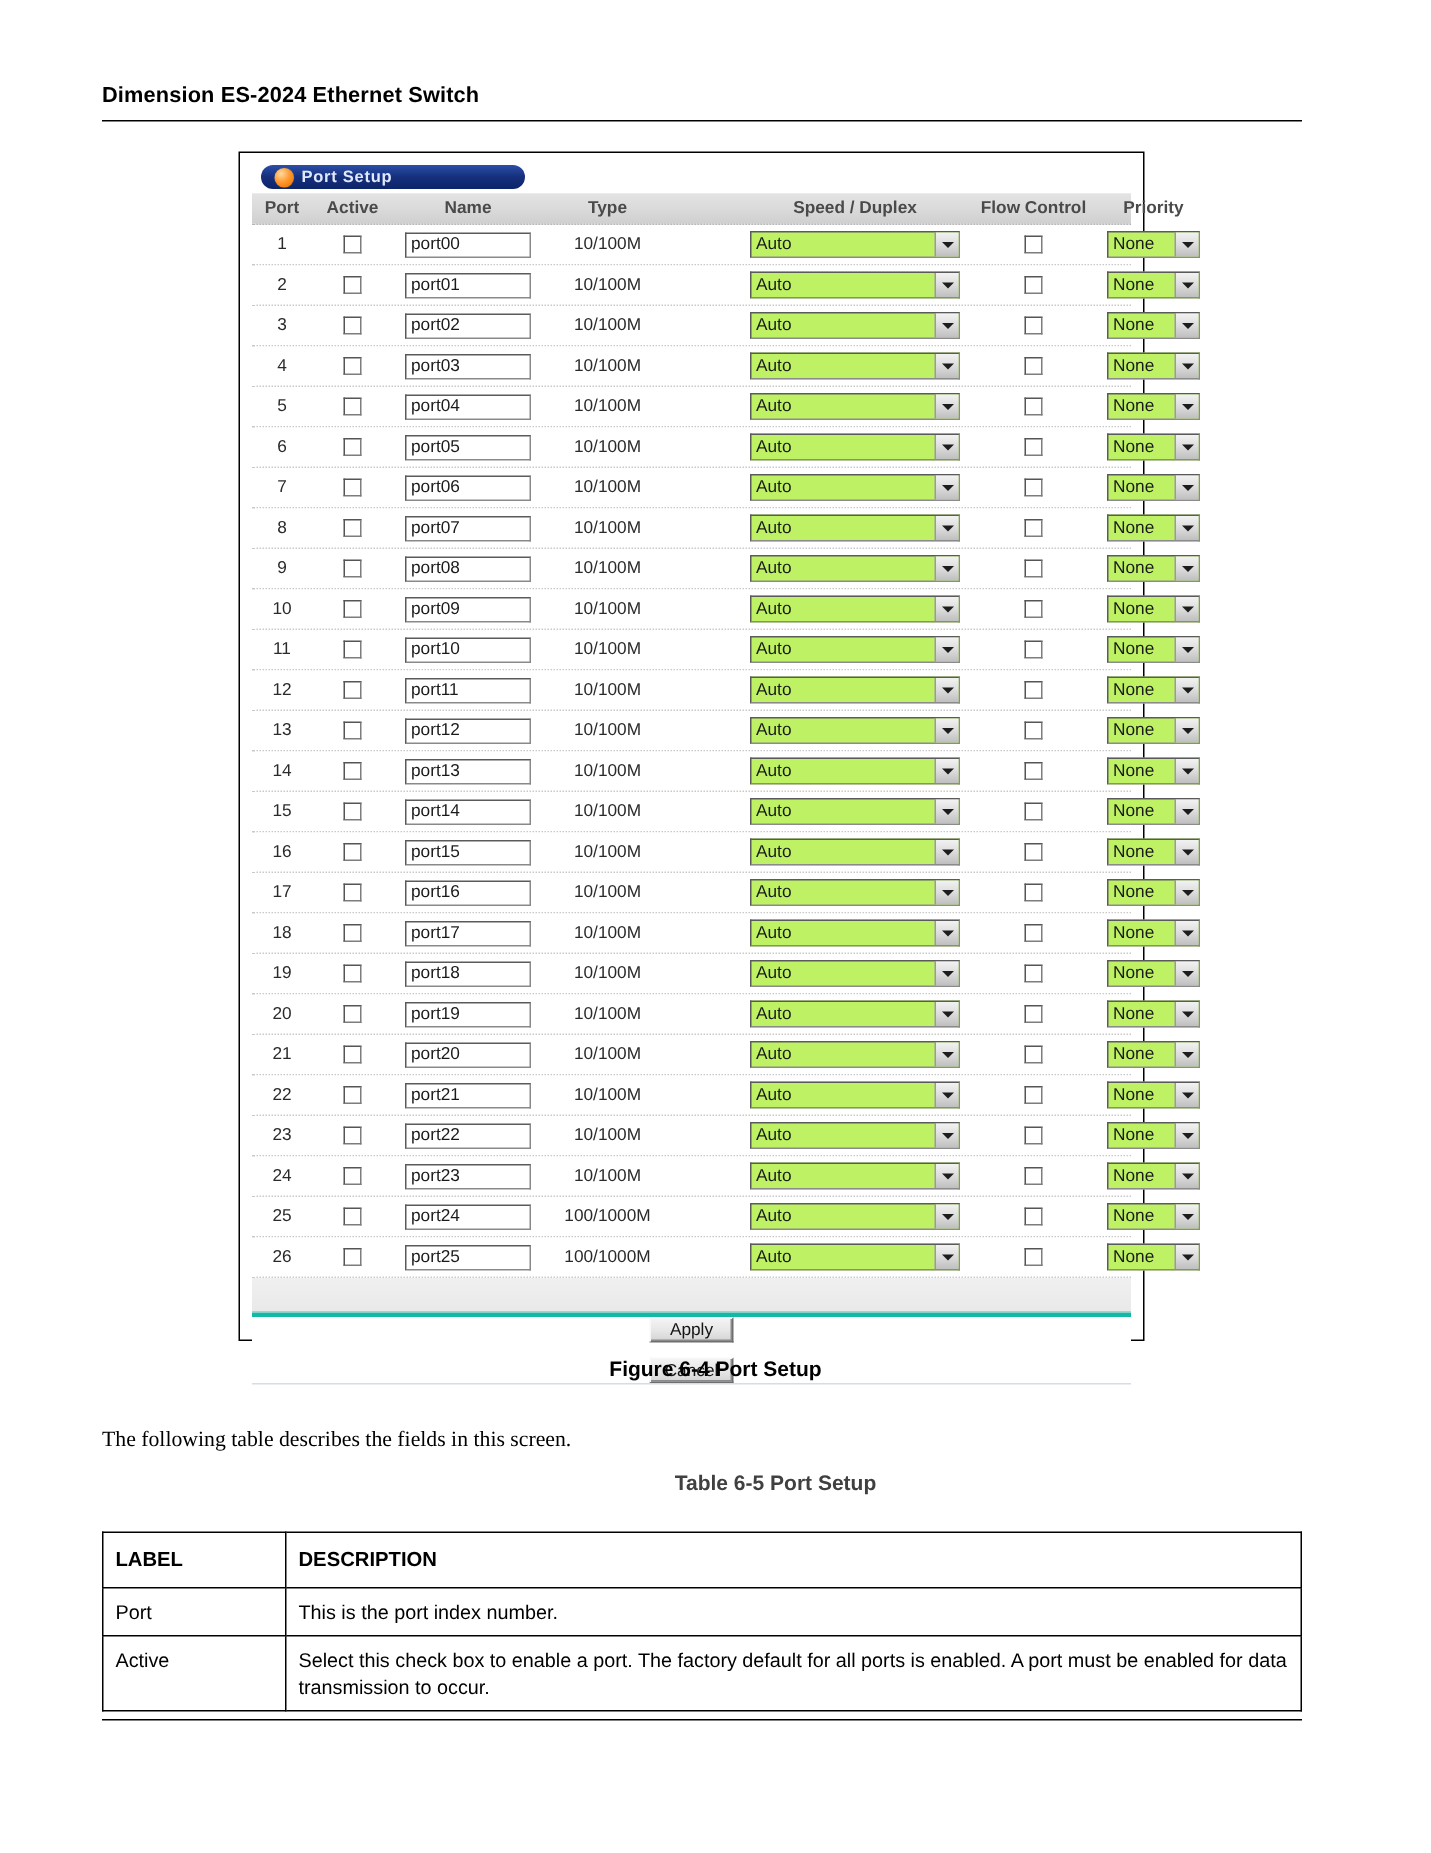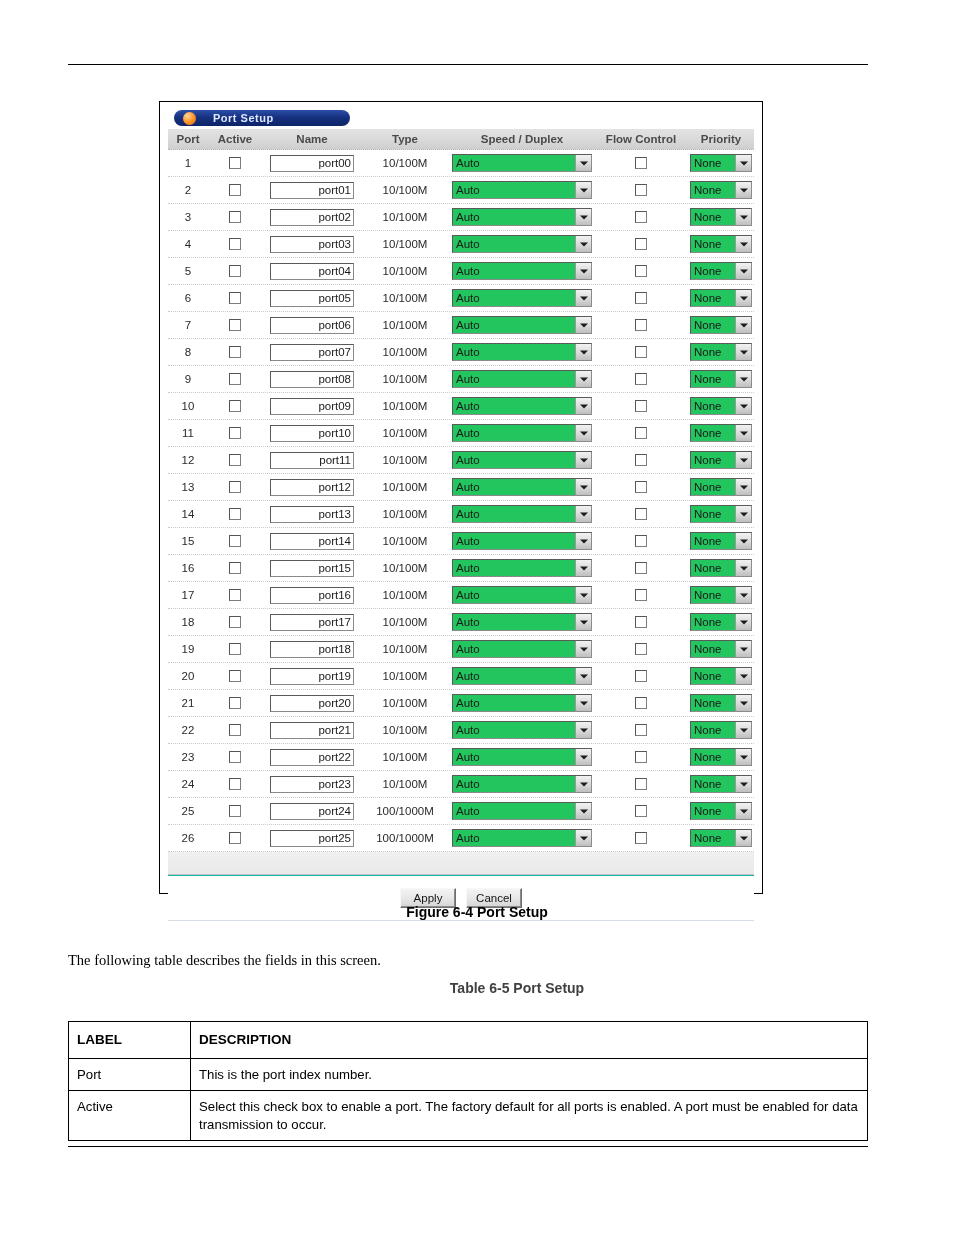--- a/index.html
+++ b/index.html
@@ -83,21 +83,20 @@
     box-shadow: 0 0 1px #fff3;
   }
   .pill-label {
     flex: 0 0 auto;
     color: #dfe9ff;
     font-size: 11px;
     font-weight: bold;
     letter-spacing: 0.5px;
     font-family: "Liberation Sans", sans-serif;
     line-height: 16px;
-    margin-left: 12px;
   }
   .pill-tail {
     flex: 1 1 auto;
   }
 
   
   .grid {
     width: 100%;
     background: #ffffff;
   }
@@ -132,21 +131,21 @@
     align-items: center;
     justify-content: center;
     height: 100%;
   }
 
   
   .c-port    { width: 40px;  flex: 0 0 40px;  }
   .c-active  { width: 54px;  flex: 0 0 54px;  }
   .c-name    { width: 100px; flex: 0 0 100px; }
   .c-type    { width: 86px;  flex: 0 0 86px;  }
-  .c-speed   { width: 148px; flex: 0 0 148px; }
+  .c-speed   { width: 148px; flex: 0 0 148px; margin-left: 48px; }
   .c-flow    { width: 90px;  flex: 0 0 90px;  }
   .c-prio    { width: 70px;  flex: 0 0 70px;  }
   .c-pad     { flex: 1 1 auto; }
 
   
   .chk {
     width: 12px;
     height: 12px;
     box-sizing: border-box;
     border: 1px solid #7d7d7d;
@@ -159,33 +158,33 @@
     width: 84px;
     height: 17px;
     box-sizing: border-box;
     border: 1px solid #898989;
     border-top-color: #5a5a5a;
     border-left-color: #5a5a5a;
     background: #ffffff;
     font-size: 11.5px;
     color: #1a1a1a;
     line-height: 15px;
-    padding: 0 2px 0 19px;
-    text-align: right;
+    padding: 0 2px 0 3px;
+    text-align: left;
     font-family: "Liberation Sans", sans-serif;
     overflow: hidden;
     white-space: nowrap;
   }
   .sel {
     box-sizing: border-box;
     height: 18px;
     border: 1px solid #8b8b8b;
     border-top-color: #5a5a5a;
     border-left-color: #5a5a5a;
-    background: #22c55e;
+    background: #bef264;
     display: flex;
     align-items: stretch;
     font-size: 11.5px;
     color: #1a1a1a;
     font-family: "Liberation Sans", sans-serif;
   }
   .sel-wide { width: 140px; }
   .sel-narrow { width: 62px; }
   .sel-text {
     flex: 1 1 auto;
@@ -219,21 +218,22 @@
     background: linear-gradient(to bottom, #f0f0f0 0%, #e9e9e9 100%);
     border-bottom: 1px solid #c4c4c4;
   }
   .action-bar {
     height: 44px;
     background: #ffffff;
     display: flex;
     align-items: center;
     justify-content: center;
     gap: 10px;
-    border-top: 1px solid #14b8a6;
+    border-top: 3px solid #14b8a6;
+    flex-direction: column;
   }
   .btn {
     min-width: 56px;
     height: 20px;
     box-sizing: border-box;
     background: linear-gradient(to bottom, #f4f4f4 0%, #e6e6e6 55%, #d4d4d4 100%);
     border: 1px solid #6e6e6e;
     border-top-color: #f8f8f8;
     border-left-color: #f8f8f8;
     box-shadow: inset -1px -1px 0 #8a8a8a;
@@ -333,20 +333,21 @@
     font-size: 14px;
     font-family: "Liberation Sans", sans-serif;
     color: #000;
   }
   .pf-right { font-weight: bold; }
 </style>
 </head>
 <body>
 
 <div class="page-header">
+  <div class="page-header-title">Dimension ES-2024 Ethernet Switch</div>
   <div class="page-header-rule"></div>
 </div>
 
 <div class="shot-frame">
   <div class="shot-inner">
 
     <div class="title-pill">
       <span class="pill-left-notch"></span>
       <span class="pill-orb"></span>
       <span class="pill-label">Port Setup</span>

